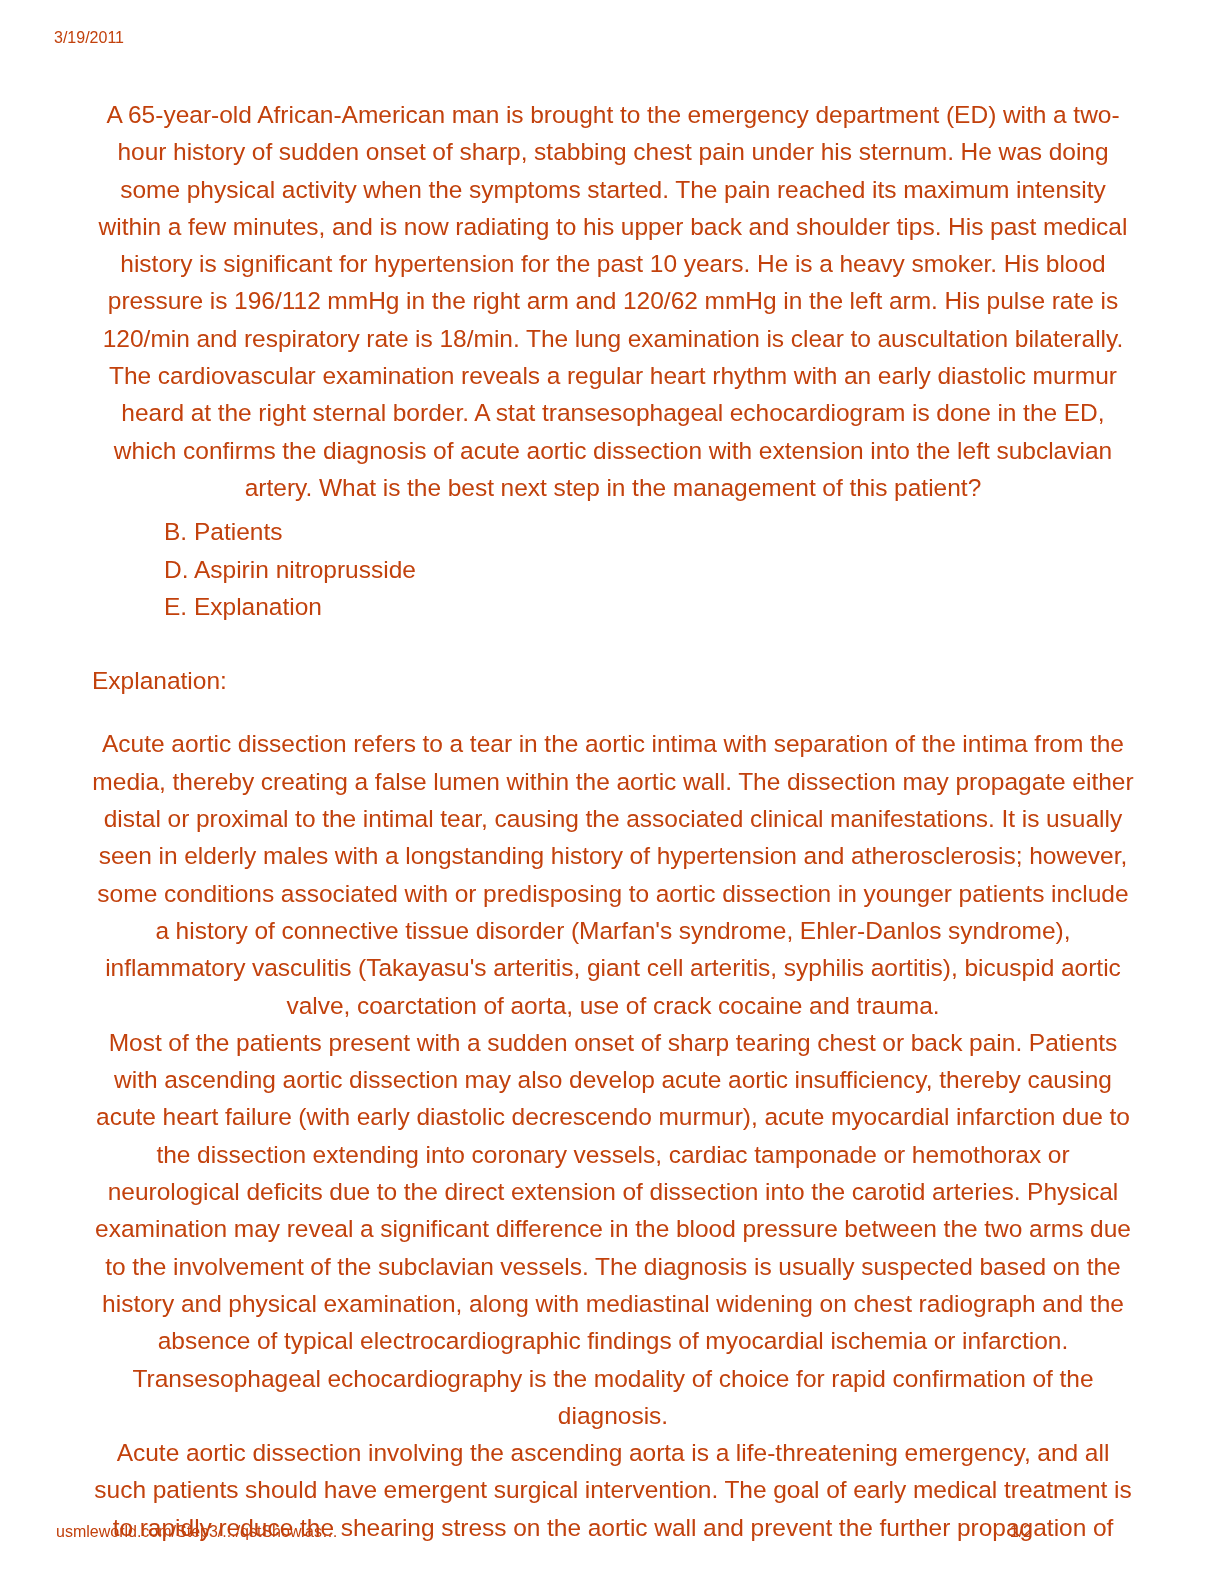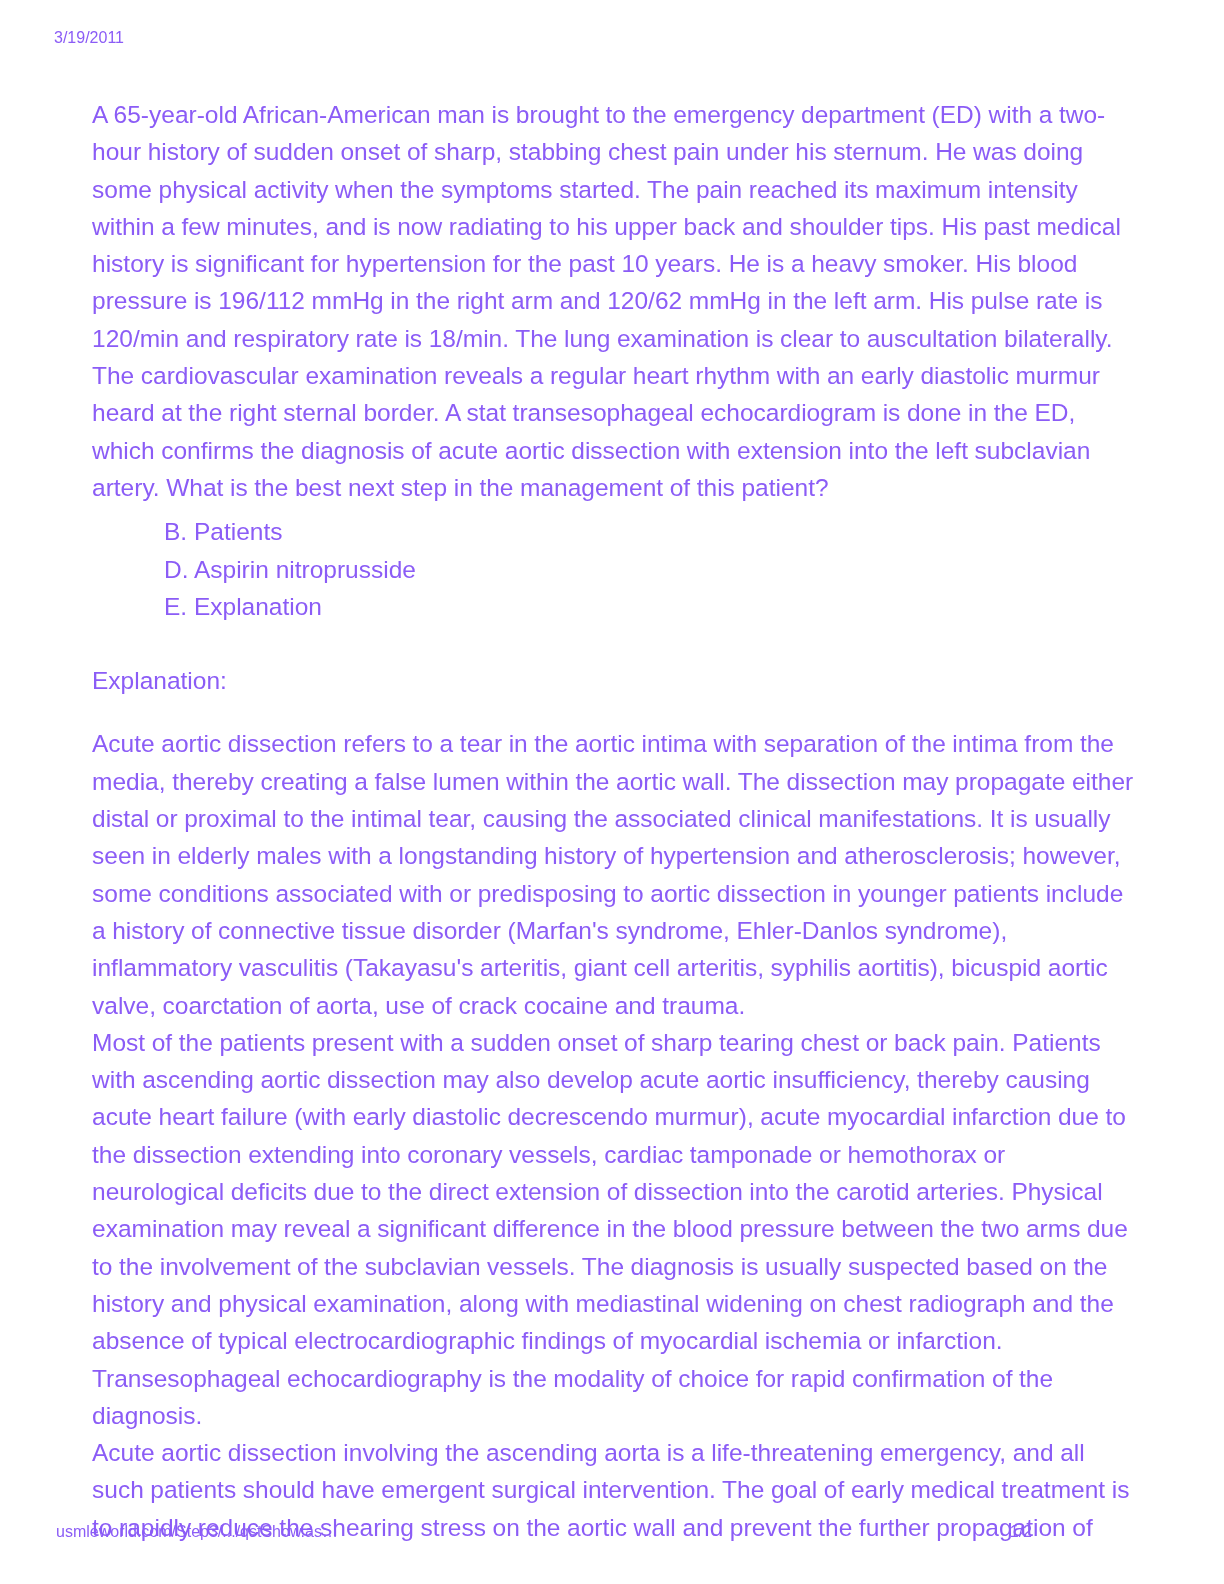--- a/index.html
+++ b/index.html
@@ -8,21 +8,21 @@
     padding: 0;
     background: #ffffff;
   }
   .page {
     position: relative;
     width: 1224px;
     height: 1584px;
     background: #ffffff;
     overflow: hidden;
     font-family: "Liberation Sans", sans-serif;
-    color: #8b5cf6;
+    color: #c2410c;
     -webkit-font-smoothing: none;
   }
 
   
   .print-header {
     position: absolute;
     left: 0;
     top: 28px;
     width: 1224px;
     height: 24px;
@@ -50,21 +50,21 @@
   
   .doc-body {
     position: absolute;
     left: 92px;
     top: 96px;
     width: 1042px;
   }
   .para {
     font-size: 24.5px;
     line-height: 37.3px;
-    text-align: left;
+    text-align: center;
     margin: 0 0 0 0;
     word-spacing: -0.2px;
   }
   .para + .para {
   }
   .stem {
     margin-bottom: 0;
   }
 
   

